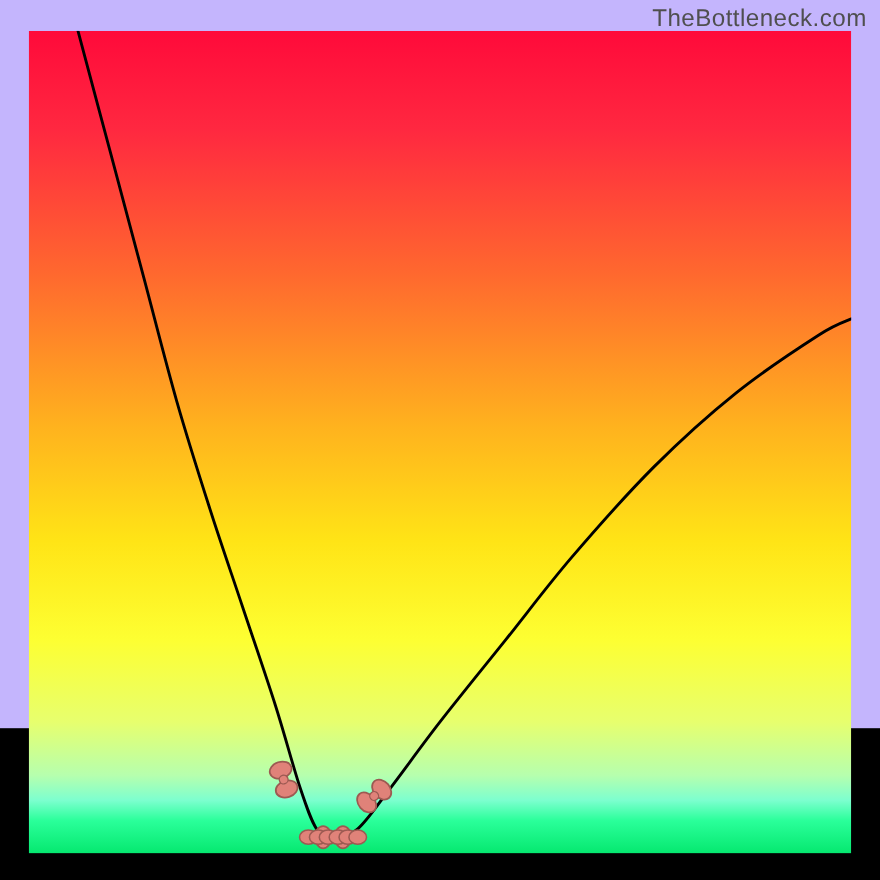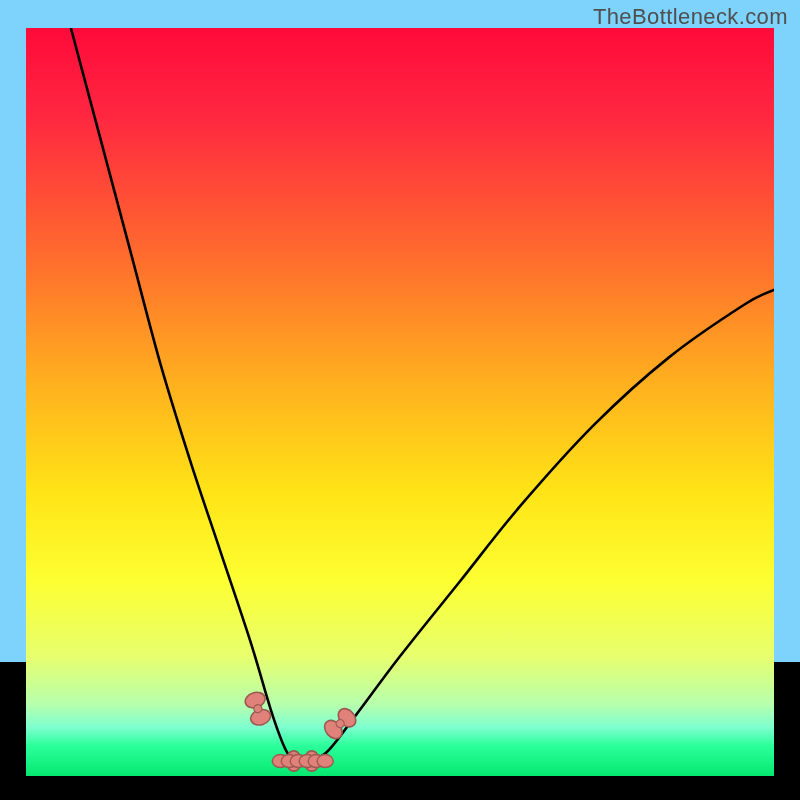--- a/index.html
+++ b/index.html
@@ -8,21 +8,21 @@
     width: 800px;
     height: 800px;
     background: #000;
     font-family: Arial, Helvetica, sans-serif;
     overflow: hidden;
   }
   .frame {
     position: relative;
     width: 800px;
     height: 662px;
-    background: #7dd3fc;
+    background: #c4b5fd;
   }
   .watermark {
     position: absolute;
     top: 4px;
     right: 12px;
     color: #4f4f4f;
     font-size: 22px;
     font-weight: 500;
     letter-spacing: 0.4px;
     z-index: 20;

